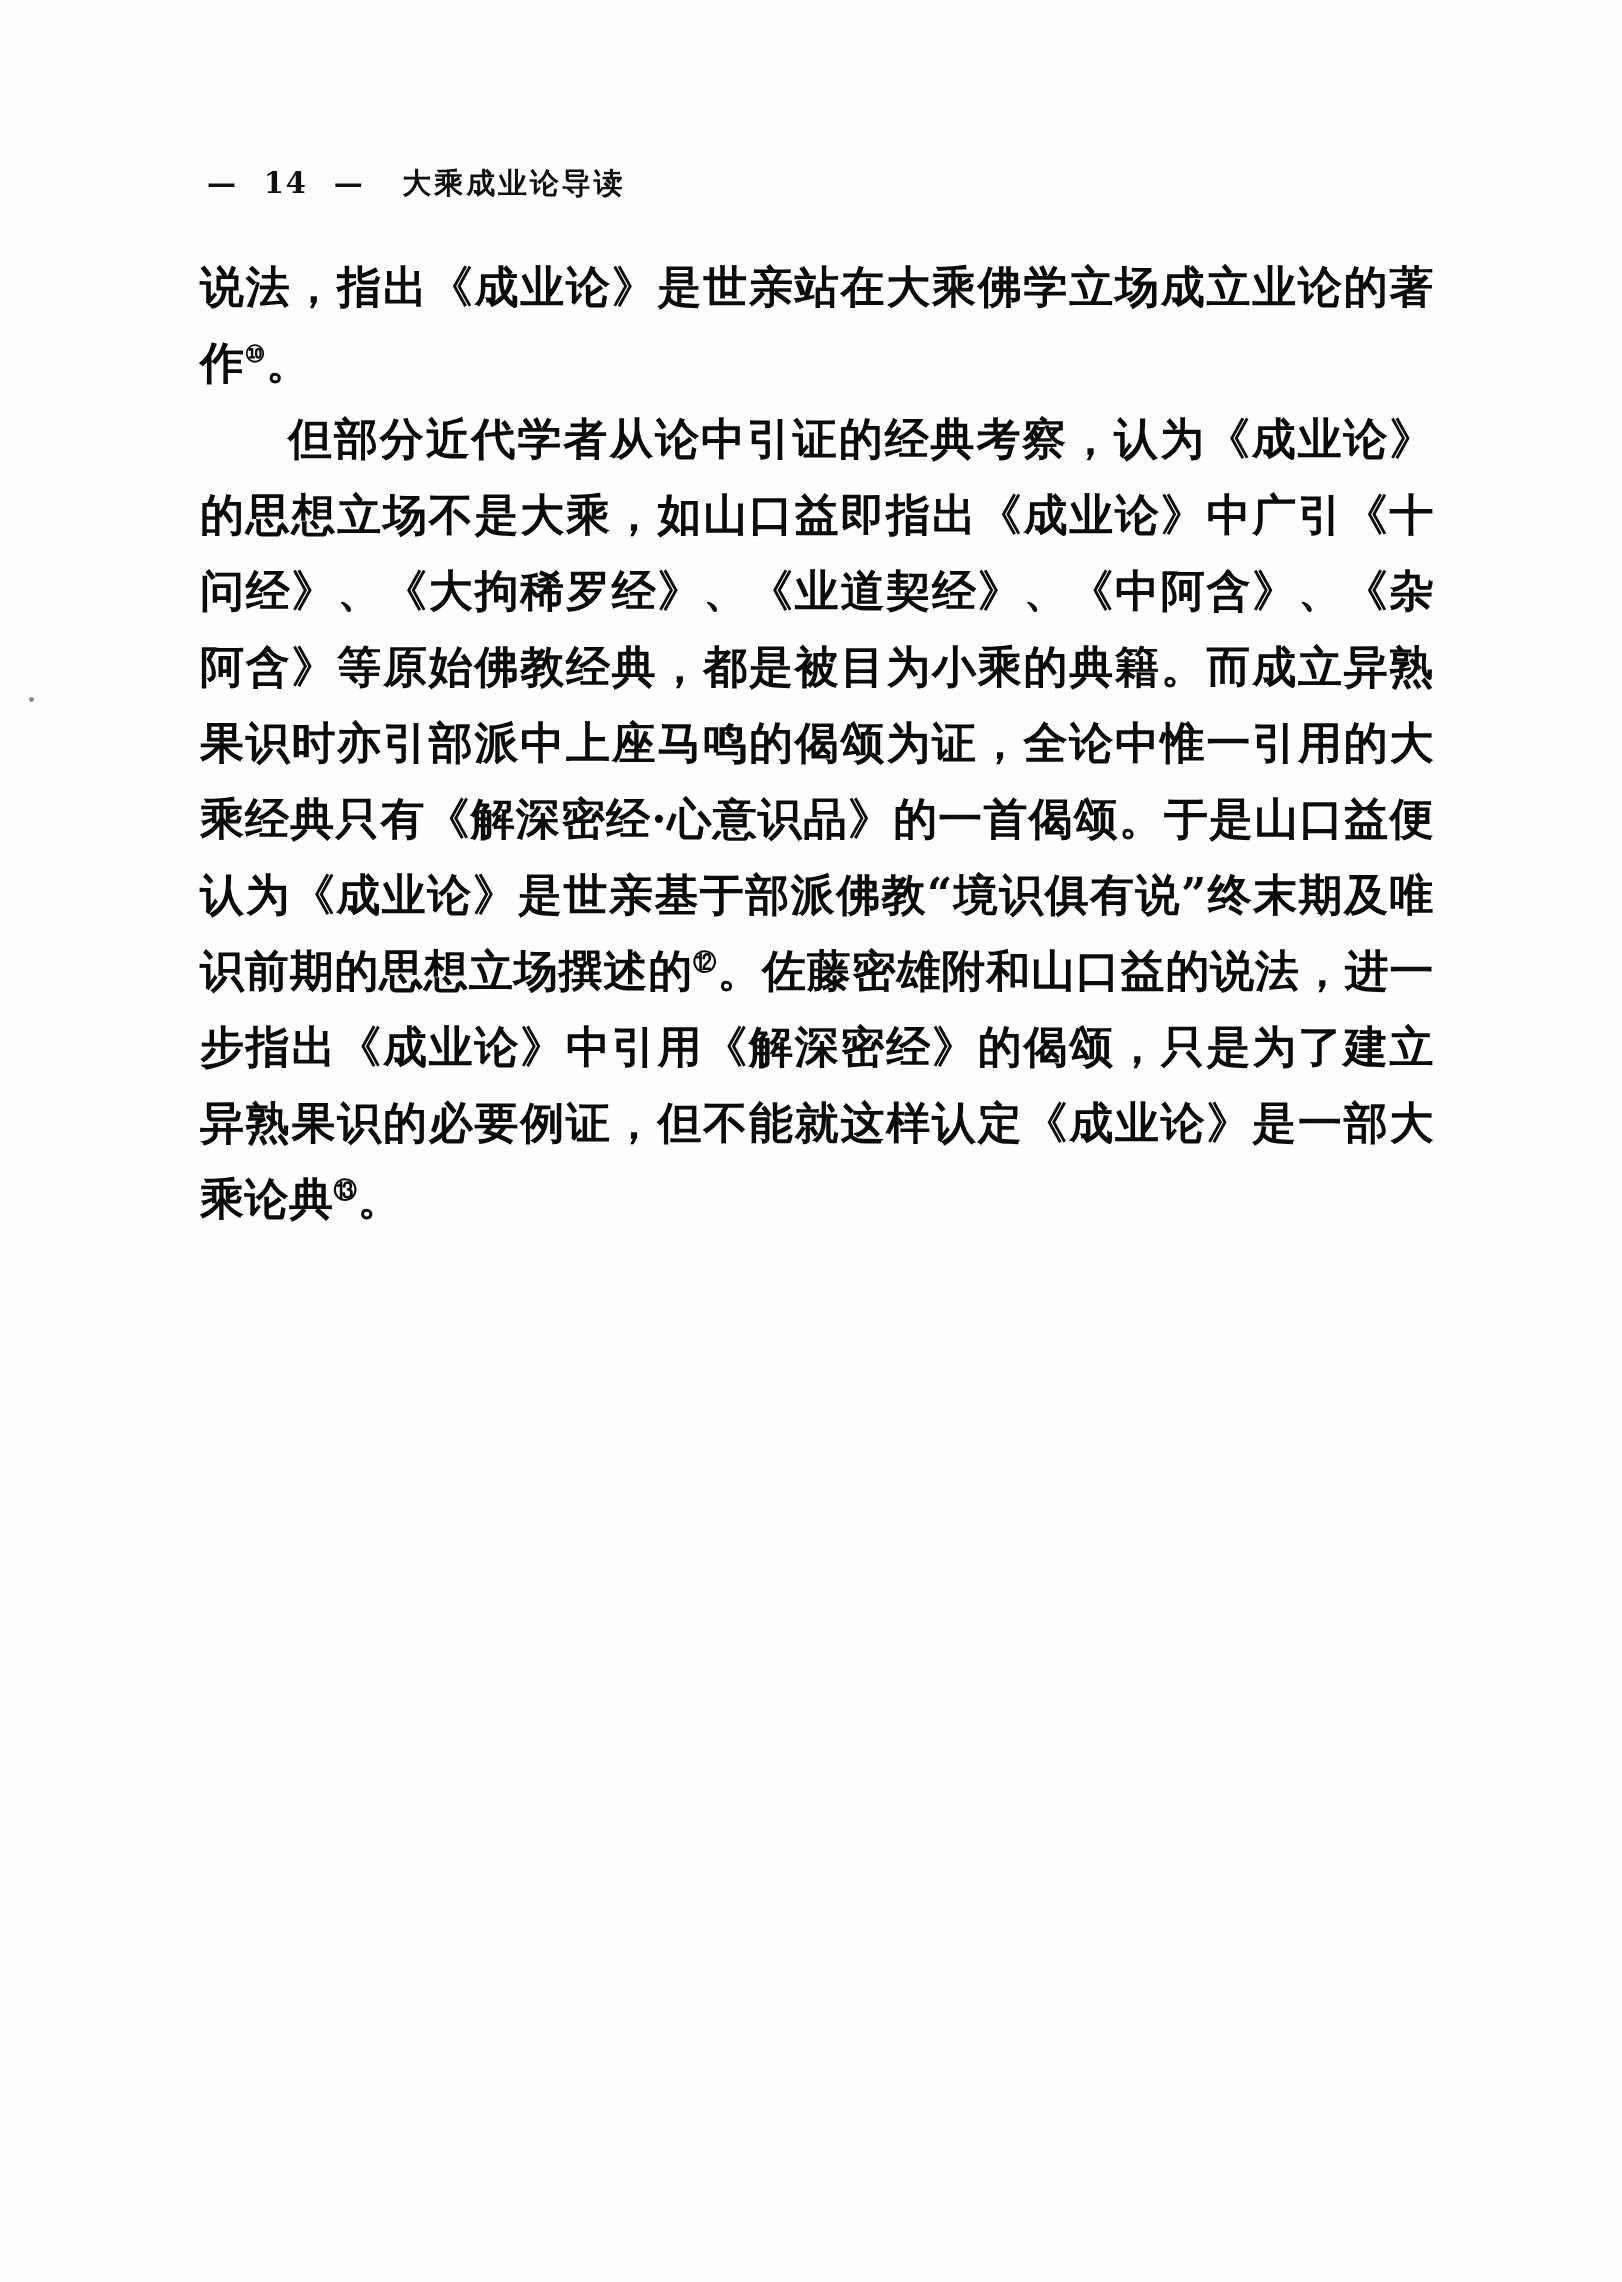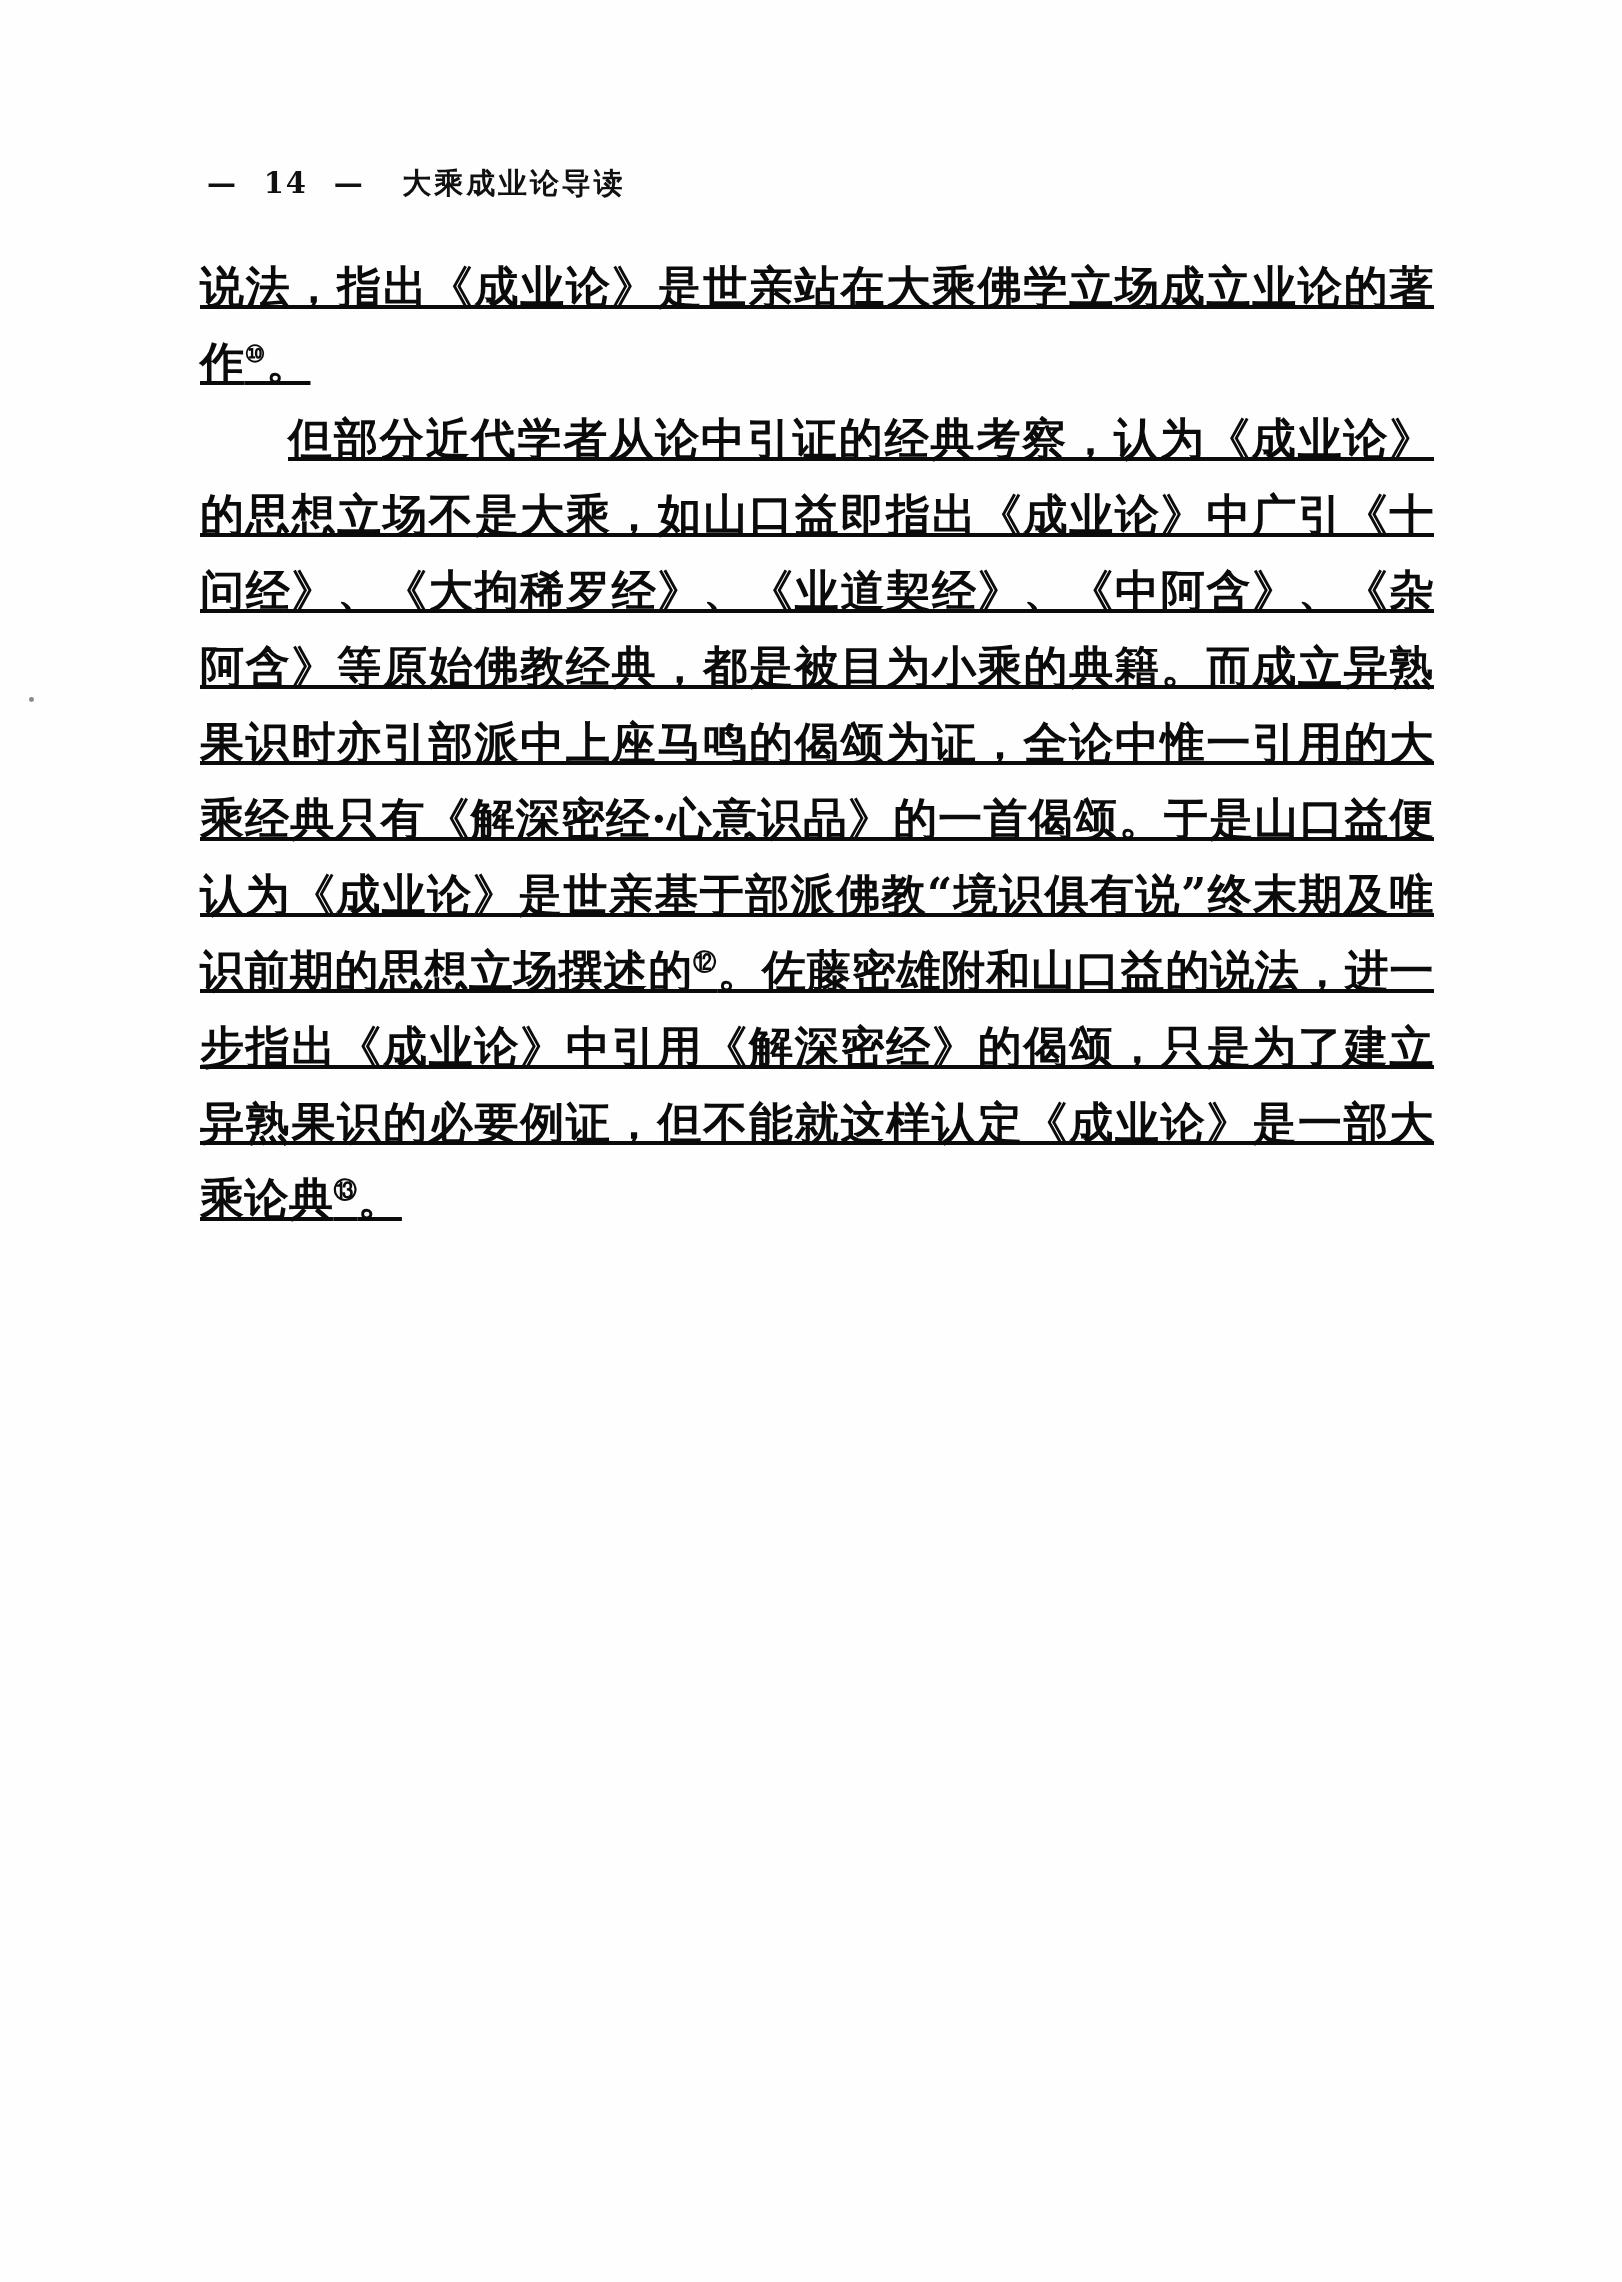--- a/index.html
+++ b/index.html
@@ -51,21 +51,20 @@
     left: 200px;
     top: 249px;
     width: 1234px;
     font-size: 44px;
     line-height: 76px;
     text-align: justify;
     text-justify: inter-character;
     letter-spacing: 0.5px;
     font-weight: 700;
     color: #0b0b0b;
-    text-decoration: underline;
   }
   .para {
     margin: 0;
     text-align: justify;
     text-align-last: left;
   }
   .para.indent {
     text-indent: 88px;
   }
   .sup {

